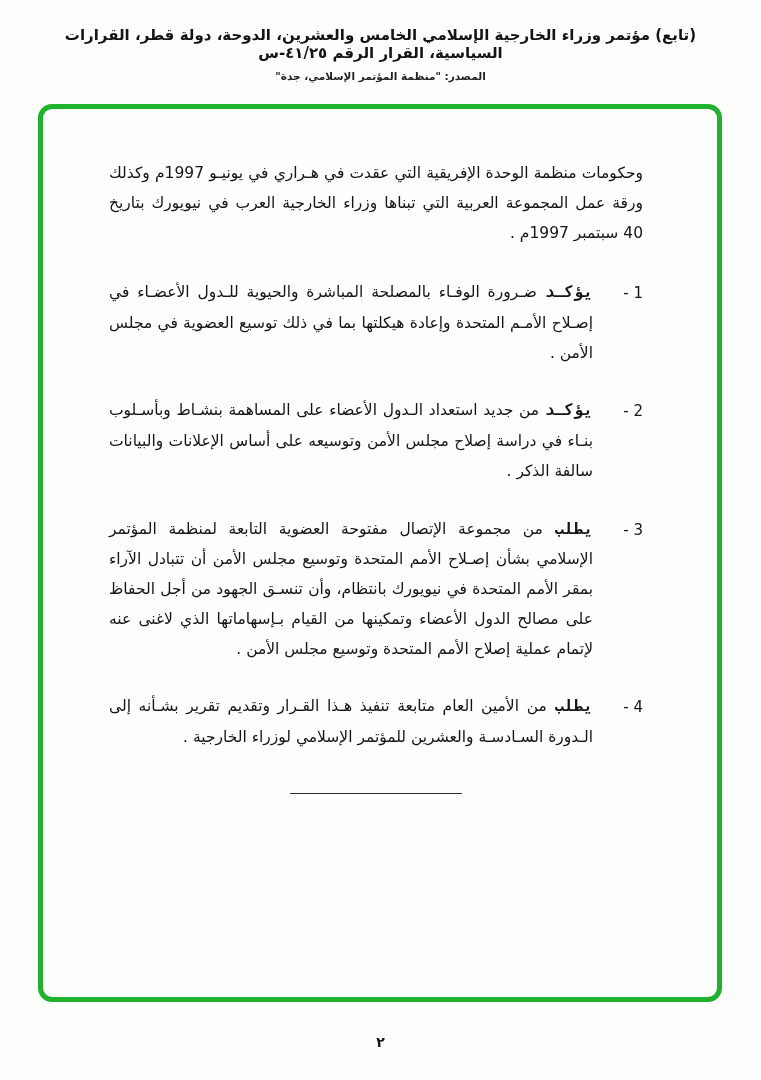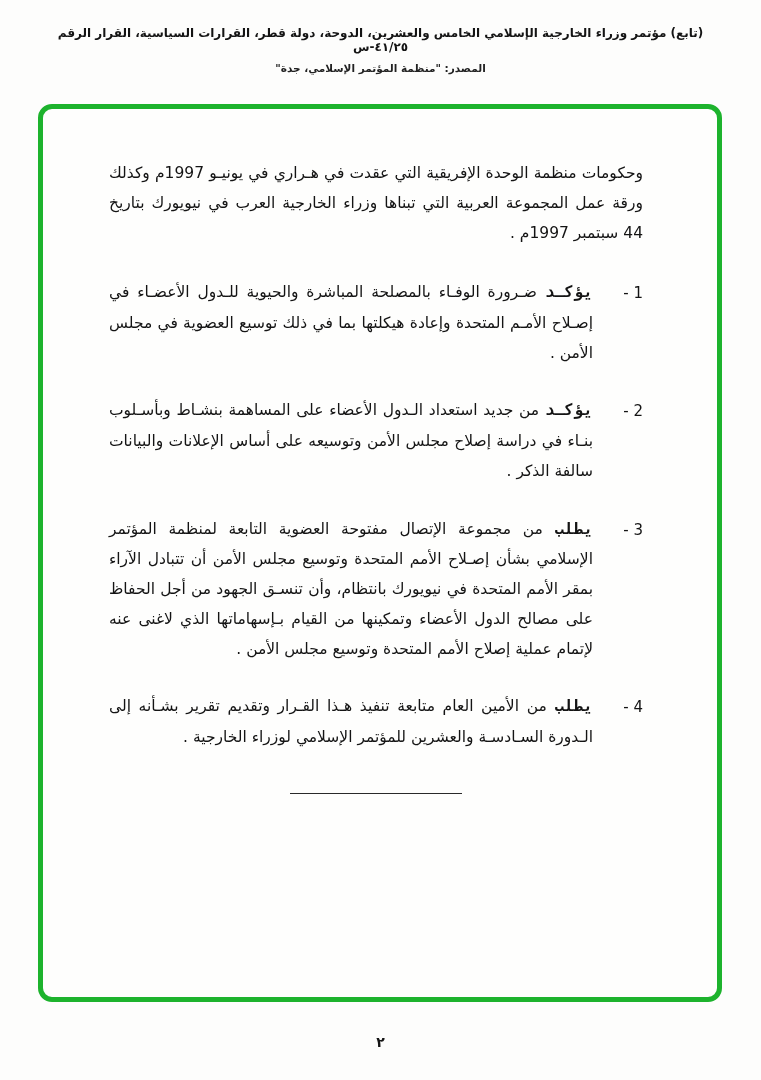--- a/index.html
+++ b/index.html
@@ -19,21 +19,21 @@
     position: absolute;
     inset: 0;
     background: #fdfdfc;
   }
   .doc-header {
     direction: rtl;
     text-align: center;
     padding-top: 26px;
   }
   .doc-header .line1 {
-    font-size: 12px;
+    font-size: 15px;
     font-weight: bold;
     letter-spacing: 0.2px;
     padding: 0 55px;
   }
   .doc-header .line2 {
     font-size: 10.5px;
     font-weight: bold;
     margin-top: 8px;
     color: #222;
   }
@@ -103,21 +103,21 @@
 <div class="page">
 
   <div class="doc-header">
     <div class="line1">(تابع) مؤتمر وزراء الخارجية الإسلامي الخامس والعشرين، الدوحة، دولة قطر، القرارات السياسية، القرار الرقم ٤١/٢٥-س</div>
     <div class="line2">المصدر:  "منظمة المؤتمر الإسلامي، جدة"</div>
   </div>
 
   <div class="content-frame">
     <div class="frame-inner">
 
-      <p class="intro">وحكومات منظمة الوحدة الإفريقية التي عقدت في هـراري في يونيـو 1997م وكذلك ورقة عمل المجموعة العربية التي تبناها وزراء الخارجية العرب في نيويورك بتاريخ 44 سبتمبر 1997م .</p>
+      <p class="intro">وحكومات منظمة الوحدة الإفريقية التي عقدت في هـراري في يونيـو 1997م وكذلك ورقة عمل المجموعة العربية التي تبناها وزراء الخارجية العرب في نيويورك بتاريخ 40 سبتمبر 1997م .</p>
 
       <div class="item">
         <span class="item-marker">1 -</span>
         <span class="item-body">
           <span class="item-lead">يؤكـد</span> 
           <span>ضـرورة الوفـاء بالمصلحة المباشرة والحيوية للـدول الأعضـاء في إصـلاح الأمـم المتحدة وإعادة هيكلتها بما في ذلك توسيع العضوية في مجلس الأمن .</span>
         </span>
       </div>
 
       <div class="item">

